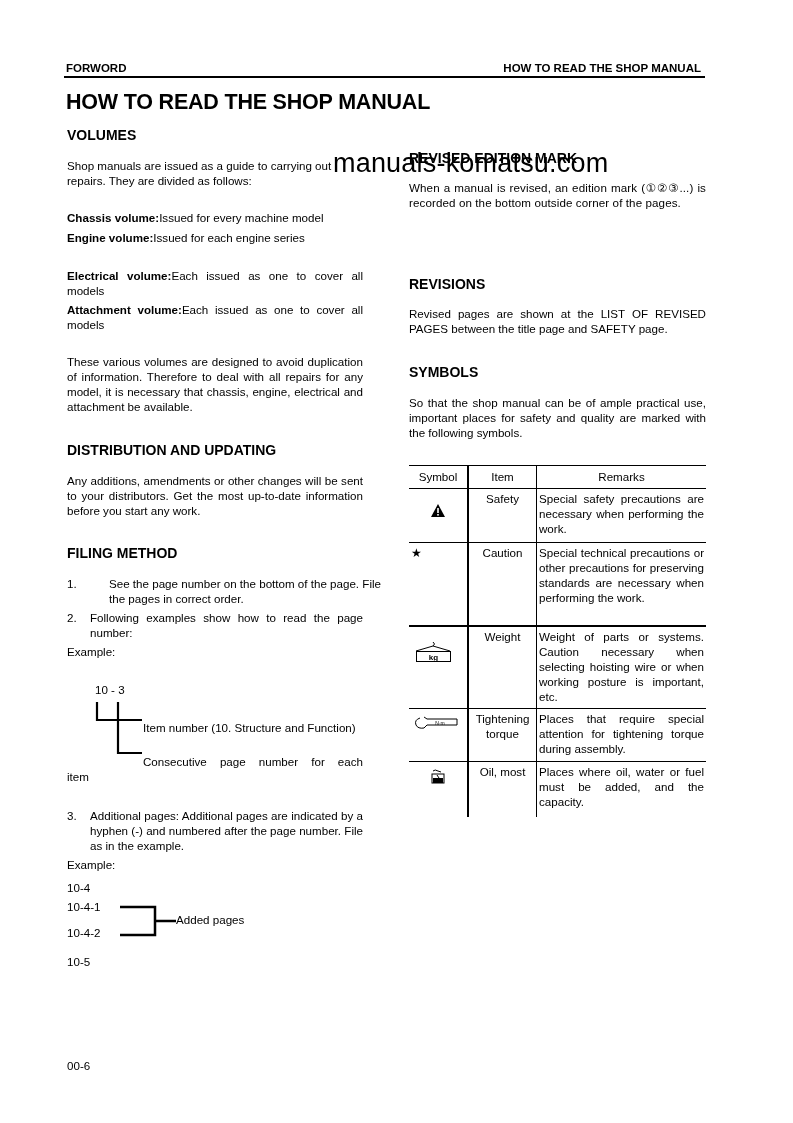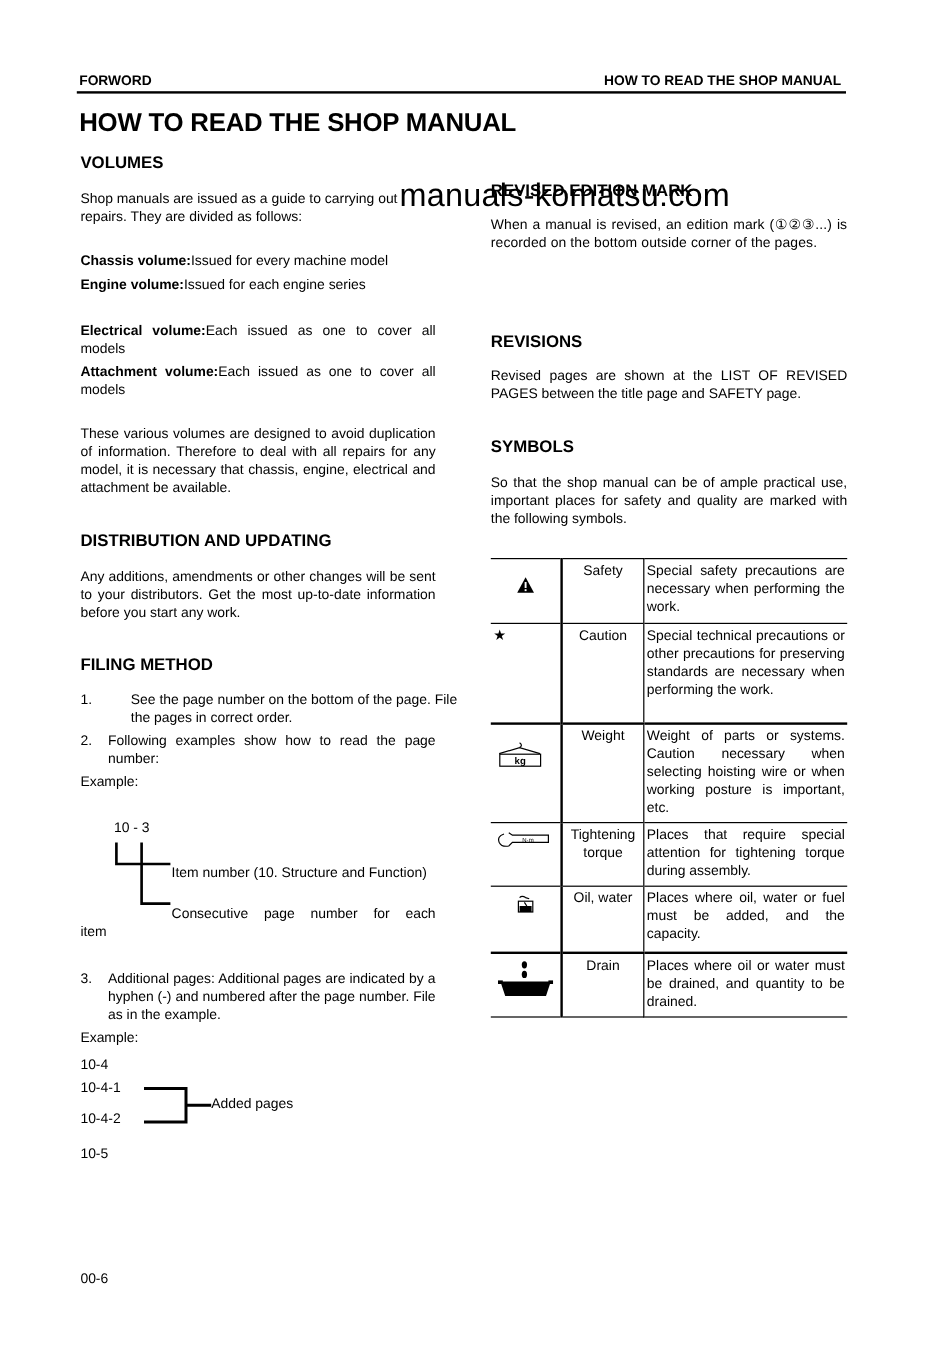--- a/index.html
+++ b/index.html
@@ -90,20 +90,25 @@
 <div class="abs p j" style="left:409px; top:180px; width:297px; letter-spacing:0.1px;">When a manual is revised, an edition mark (①②③...) is recorded on the bottom outside corner of the pages.</div>
 
 <div class="abs h2" style="left:409px; top:276px;">REVISIONS</div>
 <div class="abs p j" style="left:409px; top:306px; width:297px;">Revised pages are shown at the LIST OF REVISED PAGES between the title page and SAFETY page.</div>
 
 <div class="abs h2" style="left:409px; top:364px;">SYMBOLS</div>
 <div class="abs p j" style="left:409px; top:395px; width:297px;">So that the shop manual can be of ample practical use, important places for safety and quality are marked with the following symbols.</div>
 
 <table class="sym">
   <tbody>
+      <tr>
+    <th class="c1">Symbol</th>
+    <th class="c2">Item</th>
+    <th style="text-align:center;">Remarks</th>
+  </tr>
   <tr style="height:54px;">
     <td class="c1">
       <svg class="icn" style="margin:12px auto 0;" width="16" height="15">
         <polygon points="8,1 15,14 1,14" fill="#000"></polygon>
         <rect x="7.2" y="5" width="1.6" height="5" fill="#fff"></rect>
         <rect x="7.2" y="11" width="1.6" height="1.6" fill="#fff"></rect>
       </svg>
     </td>
     <td class="c2">Safety</td>
     <td class="c3">Special safety precautions are necessary when performing the work.</td>
@@ -138,32 +143,19 @@
   </tr>
   <tr style="height:55px;">
     <td class="c1">
       <svg class="icn" style="margin:4px auto 0;" width="16" height="16">
         <path d="M3 3 q2 -2 5 0 l3 1" fill="none" stroke="#000" stroke-width="1"></path>
         <rect x="2" y="6" width="12" height="9" fill="#fff" stroke="#000" stroke-width="1"></rect>
         <rect x="3" y="10" width="10" height="5" fill="#000"></rect>
         <path d="M7 7 l2 3" stroke="#000" stroke-width="1"></path>
       </svg>
     </td>
-    <td class="c2">Oil, water</td>
+    <td class="c2">Oil, most</td>
     <td class="c3">Places where oil, water or fuel must be added, and the capacity.</td>
-  </tr>
-  <tr class="thick last" style="height:54px;">
-    <td class="c1">
-      <svg class="icn" style="margin:2px 0 0 4px;" width="46" height="34">
-        <ellipse cx="22" cy="5" rx="2.2" ry="3" fill="#000"></ellipse>
-        <ellipse cx="22" cy="13" rx="2.2" ry="3" fill="#000"></ellipse>
-        <path d="M2 19 L44 19 L40 31 L6 31 Z" fill="#000"></path>
-        <rect x="0" y="18" width="4" height="3" fill="#000"></rect>
-        <rect x="42" y="18" width="4" height="3" fill="#000"></rect>
-      </svg>
-    </td>
-    <td class="c2">Drain</td>
-    <td class="c3">Places where oil or water must be drained, and quantity to be drained.</td>
   </tr>
 </tbody>
   </table>
 
 <div class="abs watermark">manuals-komatsu.com</div>
 
 </body></html>

